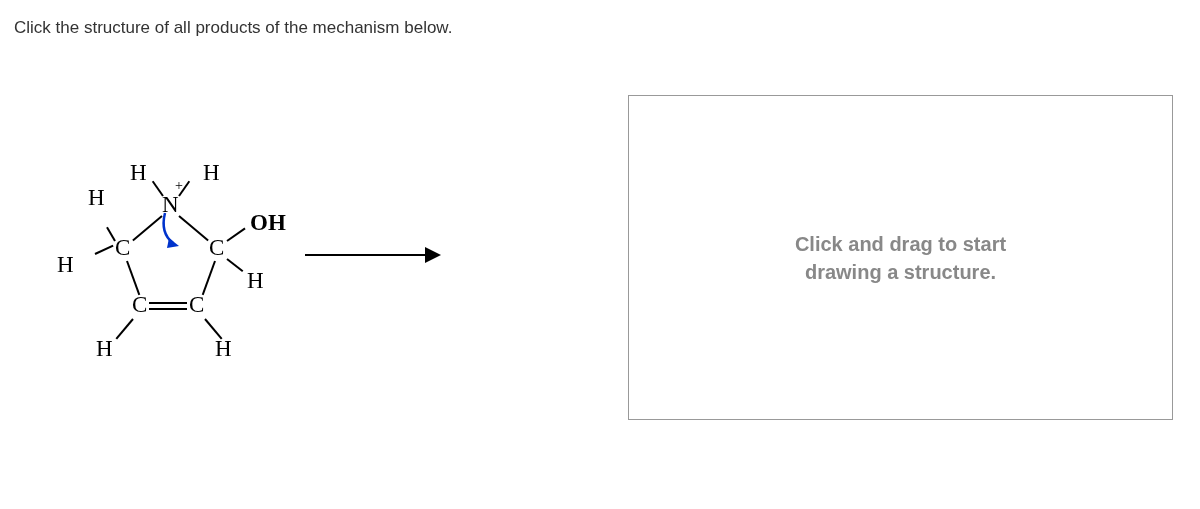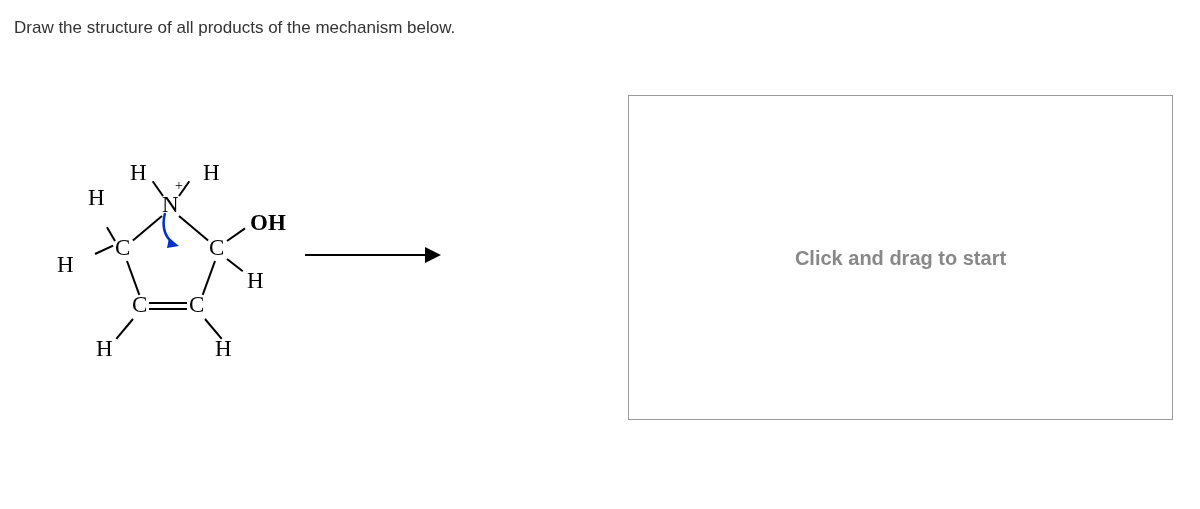--- a/index.html
+++ b/index.html
@@ -92,21 +92,21 @@
       position: absolute;
     }
     .plus-sign {
       position: absolute;
       font-size: 14px;
     }
   </style>
 </head>
 <body>
 
-<div class="prompt-text">Draw the structure of all products of the mechanism below.</div>
+<div class="prompt-text">Click the structure of all products of the mechanism below.</div>
 
 <div class="structure-area">
   <div class="chemical-structure">
 
     <span class="atom" style="top:10px; left:75px;">H</span>
     <span class="atom" style="top:10px; left:148px;">H</span>
 
     <span class="plus-sign" style="top:28px; left:120px;">+</span>
 
     <span class="atom" style="top:42px; left:107px;">N</span>
@@ -166,14 +166,15 @@
 </div>
 
 <div class="arrow-container">
   <div class="arrow-shaft"></div>
   <div class="arrow-head"></div>
 </div>
 
 <div class="drawing-box">
   <div class="drawing-placeholder">
     <span>Click and drag to start</span><br>
+    <span>drawing a structure.</span>
   </div>
 </div>
 
 </body></html>

